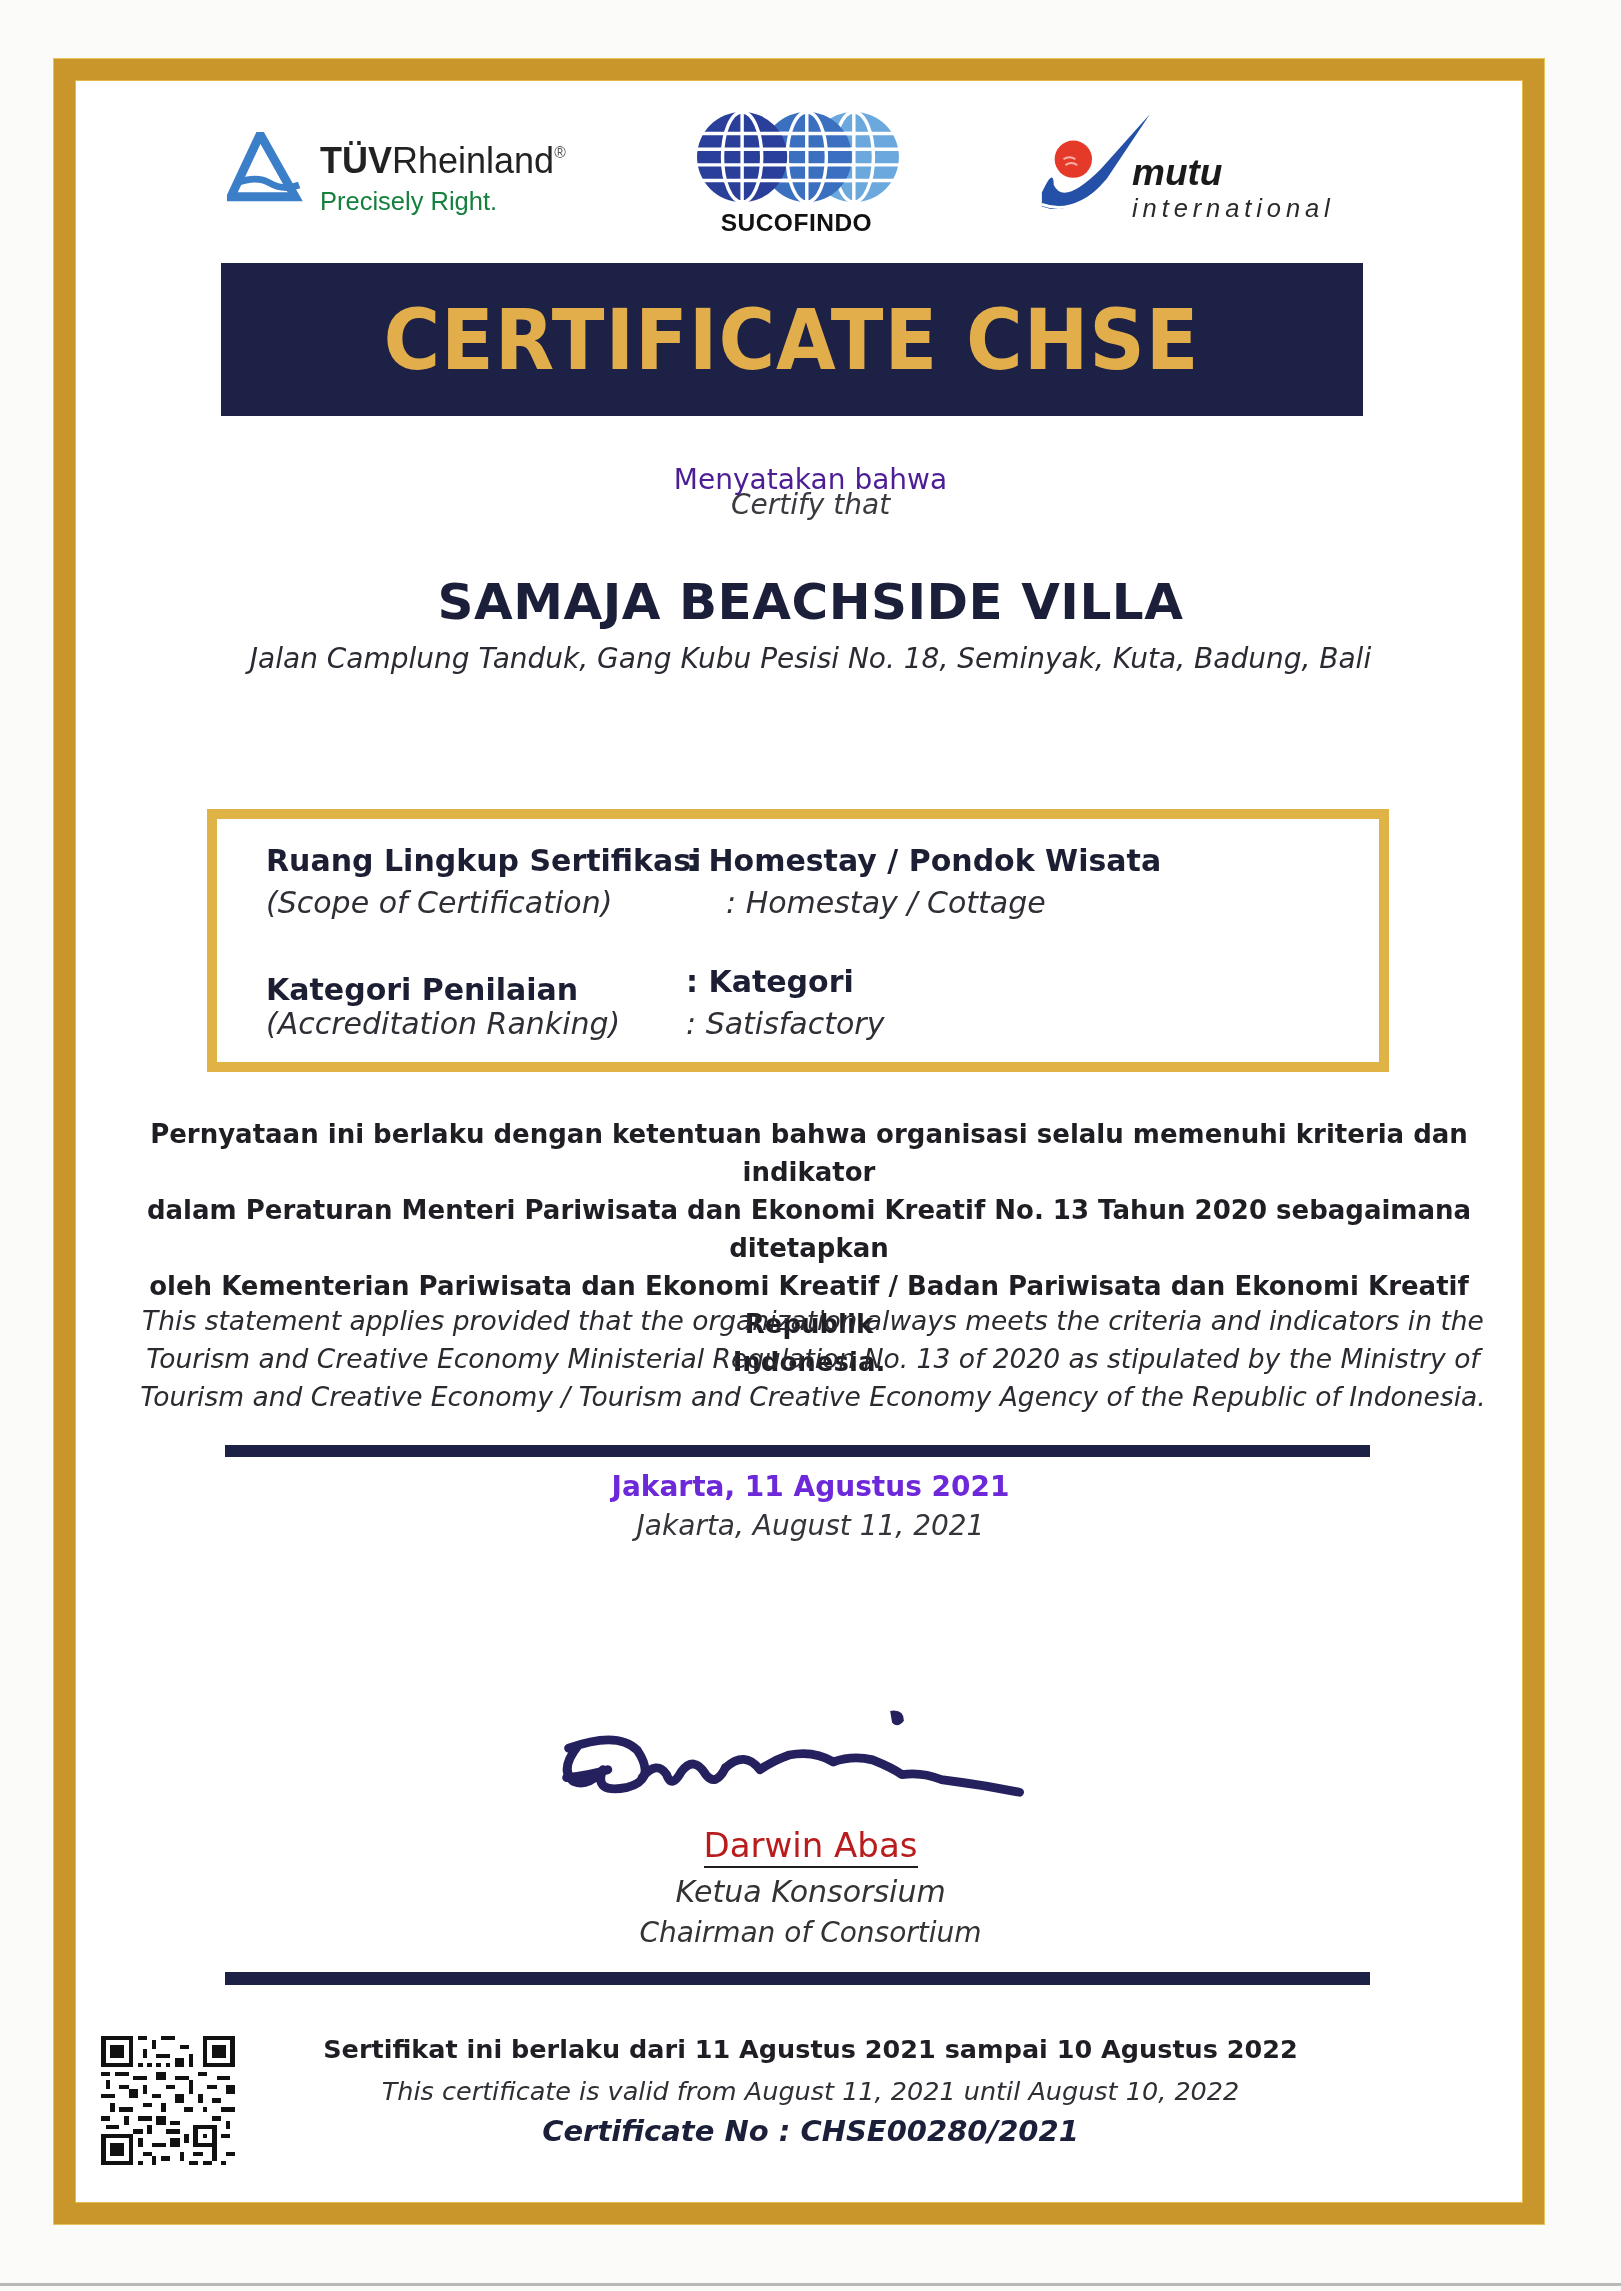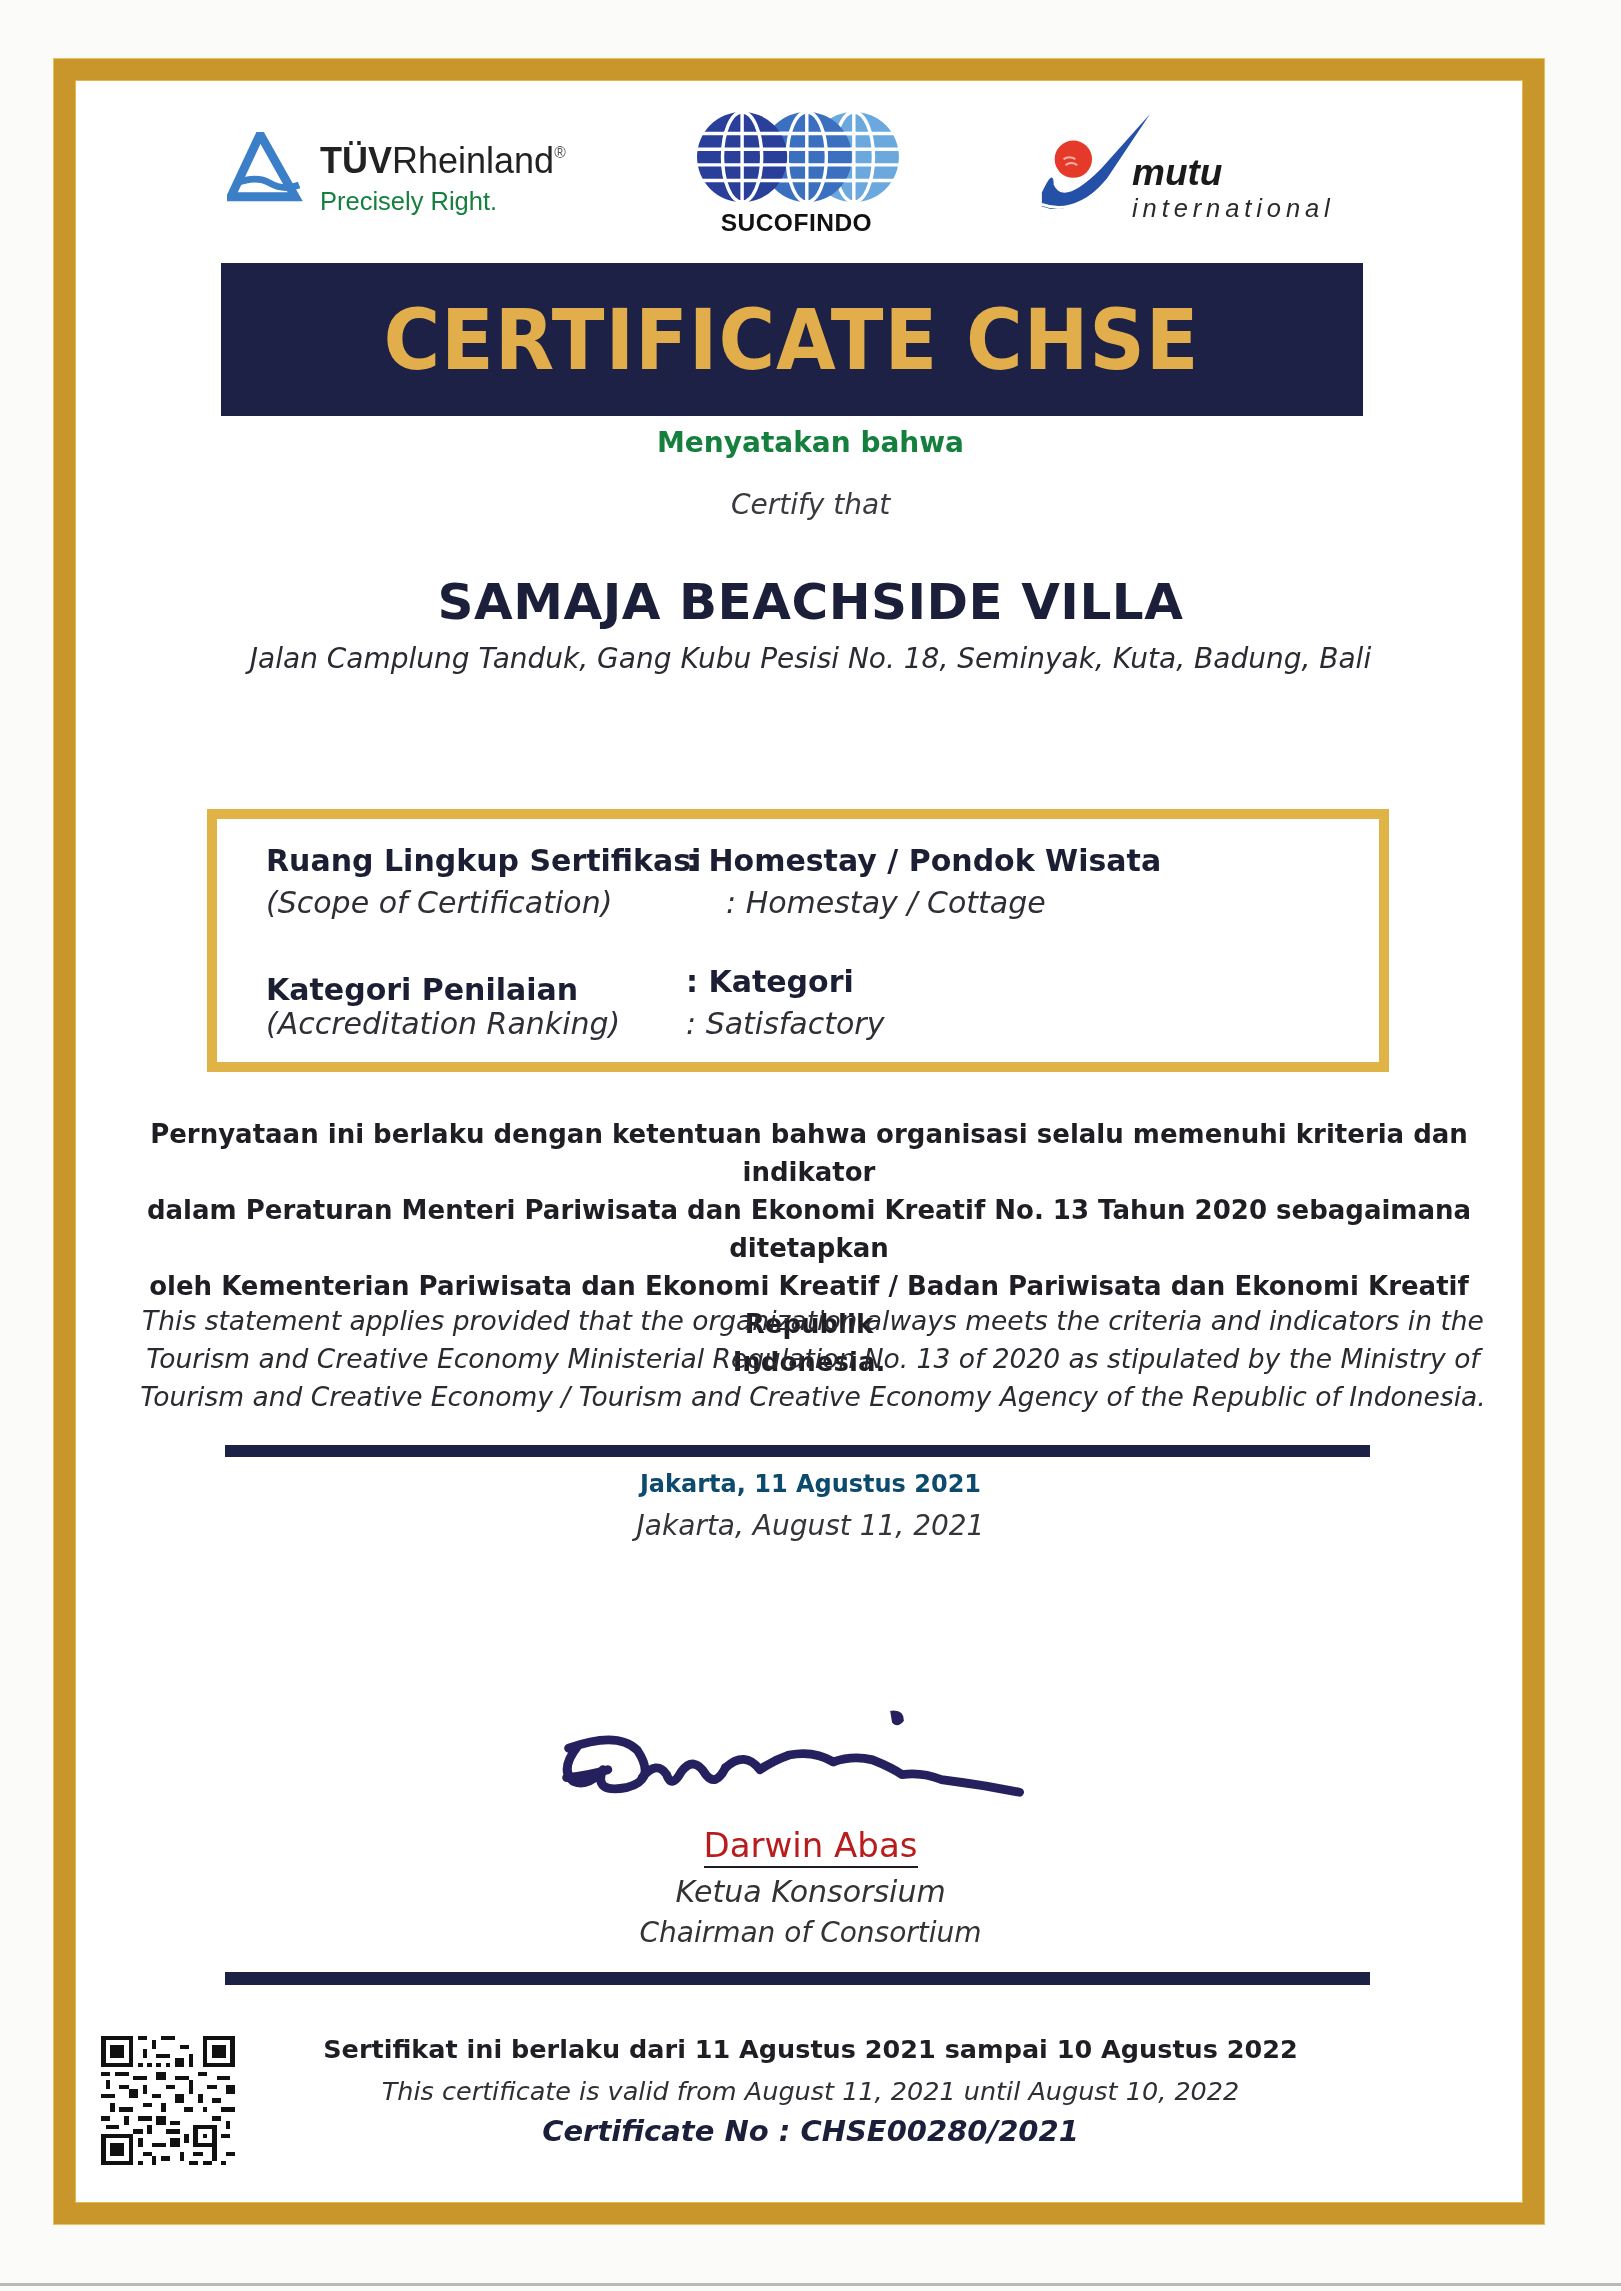--- a/index.html
+++ b/index.html
@@ -43,21 +43,21 @@
     left: 221px; top: 263px; width: 1142px; height: 153px;
     background: #1c2145;
     display: flex; align-items: center; justify-content: center;
   }
   .banner-title {
     font-family: "DejaVu Sans", sans-serif; font-weight: bold;
     font-size: 84px; color: #e2ae4b; letter-spacing: 1px;
     transform: scaleX(0.92);
   }
 
-  .intro-id { top: 426px; font-size: 28px; font-weight: bold; color: #15803d; }
+  .intro-id { top: 463px; font-size: 28px; font-weight: normal; color: #4c1d95; }
   .intro-en { top: 488px; font-size: 28px; font-style: italic; color: #3a3a40; }
   .org-name { top: 573px; font-size: 50px; font-weight: bold; color: #1c1f3a; letter-spacing: 0.5px; }
   .org-addr { top: 642px; font-size: 28px; font-style: italic; color: #2a2a33; }
 
   
   .scope {
     left: 207px; top: 809px; width: 1182px; height: 263px; box-sizing: border-box;
     border: 10.8px solid #e0b347; background: #ffffff;
   }
   .row { position: absolute; white-space: nowrap; }
@@ -67,21 +67,21 @@
   .statement-id {
     left: 113px; top: 1115px; width: 1392px; text-align: center;
     font-size: 26px; font-weight: bold; line-height: 38px; color: #1e1e24;
   }
   .statement-en {
     left: 127px; top: 1302px; width: 1372px; text-align: center;
     font-size: 26.5px; font-style: italic; line-height: 38px; color: #2a2a30;
   }
   .divider { left: 225px; width: 1145px; height: 11.8px; background: #1c2145; }
 
-  .place-id { top: 1470px; font-size: 24px; font-weight: bold; color: #0c4a6e; }
+  .place-id { top: 1470px; font-size: 28px; font-weight: bold; color: #6d28d9; }
   .place-en { top: 1509px; font-size: 28px; font-style: italic; color: #34343a; }
 
   .signature { left: 549px; top: 1701px; }
   .signer-name { top: 1825px; font-size: 34px; font-weight: normal; color: #b91c1c; }
   .signer-name span { border-bottom: 2.9px solid #1e1e22; padding-bottom: 1px; }
   .signer-role-id { top: 1874px; font-size: 30px; font-style: italic; color: #333; }
   .signer-role-en { top: 1916px; font-size: 28px; font-style: italic; color: #333; }
 
   .qr { left: 101px; top: 2036px; width: 134px; height: 129px; }
 

